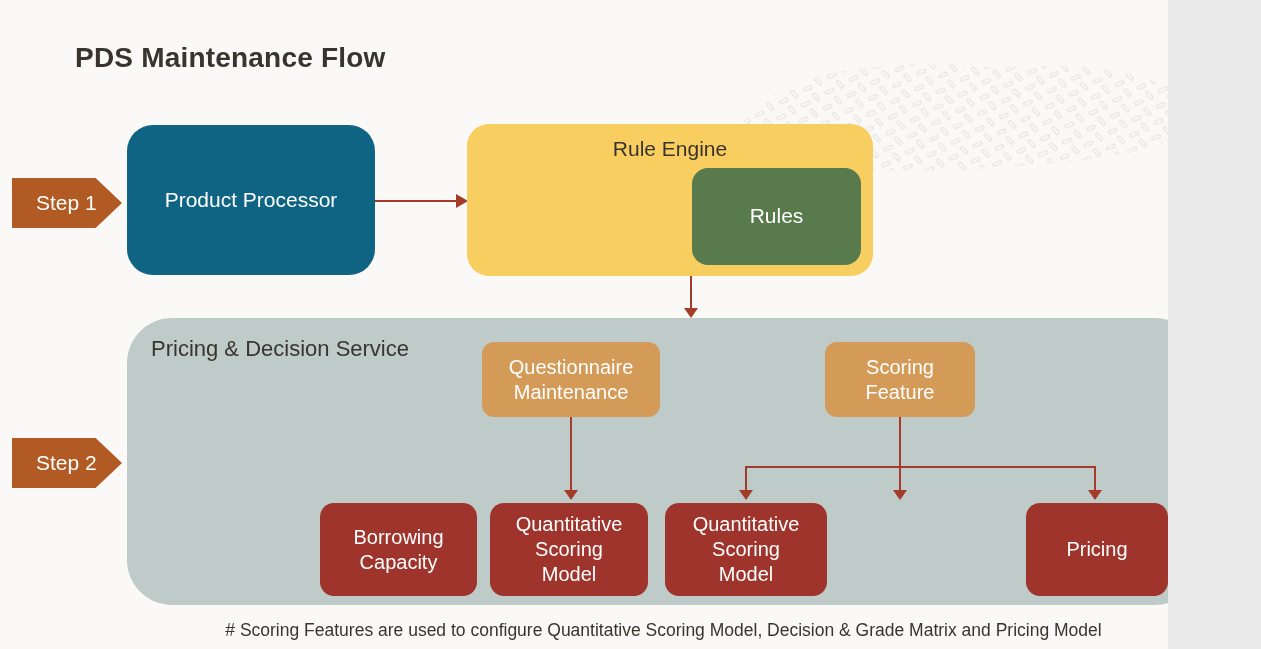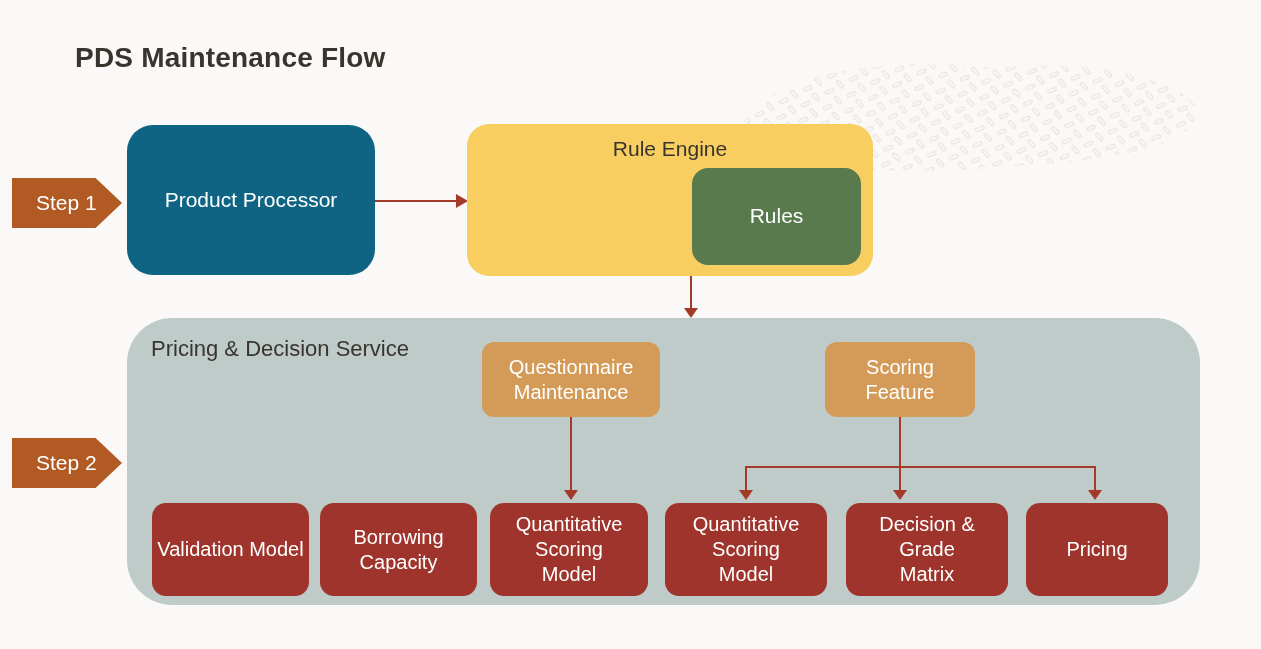--- a/index.html
+++ b/index.html
@@ -3,21 +3,21 @@
 <meta charset="utf-8">
 <style>
   :root{
     --bg:#faf9f7; --ink:#39342e; --white:#ffffff;
     --chevron:#b15a24; --blue:#0f6483; --yellow:#f9ce60; --green:#587a4c;
     --panel:#becbc8; --tan:#d49b58; --redbox:#9e342b; --arrow:#a33b28;
   }
   *{margin:0;padding:0;box-sizing:border-box;}
   html,body{background:#e9e9e9;}
   body{font-family:"Liberation Sans", sans-serif;}
-  #canvas{position:relative;width:1261px;height:649px;background:var(--bg);overflow:hidden;}
+  #canvas{position:relative;width:1168px;height:649px;background:var(--bg);overflow:hidden;}
 
   .title{position:absolute;left:75px;top:42px;font-size:28px;font-weight:700;color:var(--ink);letter-spacing:.2px;}
 
   .deco{position:absolute;left:695px;top:52px;}
 
   .chevron{position:absolute;left:12px;width:110px;height:50px;background:var(--chevron);
     clip-path:polygon(0 0,76% 0,100% 50%,76% 100%,0 100%);
     display:flex;align-items:center;justify-content:flex-start;padding-left:24px;
     color:var(--white);font-size:21px;}
   #step1{top:178px;} #step2{top:438px;}
@@ -108,22 +108,21 @@
 
     <div class="line" style="left:772px;top:99px;width:2px;height:50px;"></div>
     <div class="line" style="left:618px;top:148px;width:351px;height:2px;"></div>
     <div class="line" style="left:618px;top:148px;width:2px;height:25px;"></div>
     <div class="ah-down" style="left:612px;top:172px;"></div>
     <div class="line" style="left:772px;top:148px;width:2px;height:25px;"></div>
     <div class="ah-down" style="left:766px;top:172px;"></div>
     <div class="line" style="left:967px;top:148px;width:2px;height:25px;"></div>
     <div class="ah-down" style="left:961px;top:172px;"></div>
 
-    <div class="node red-node" id="m0">Validation Model</div>
     <div class="node red-node" id="m1">Borrowing Capacity</div>
     <div class="node red-node" id="m2">Quantitative Scoring Model</div>
     <div class="node red-node" id="m3">Quantitative Scoring Model</div>
-    <div class="node red-node" id="m4">Decision &amp; Grade Matrix</div>
     <div class="node red-node" id="m5">Pricing</div>
   </div>
 
+  <div class="footnote"># Scoring Features are used to configure Quantitative Scoring Model, Decision &amp; Grade Matrix and Pricing Model</div>
 
 </div>
 
 </body></html>

